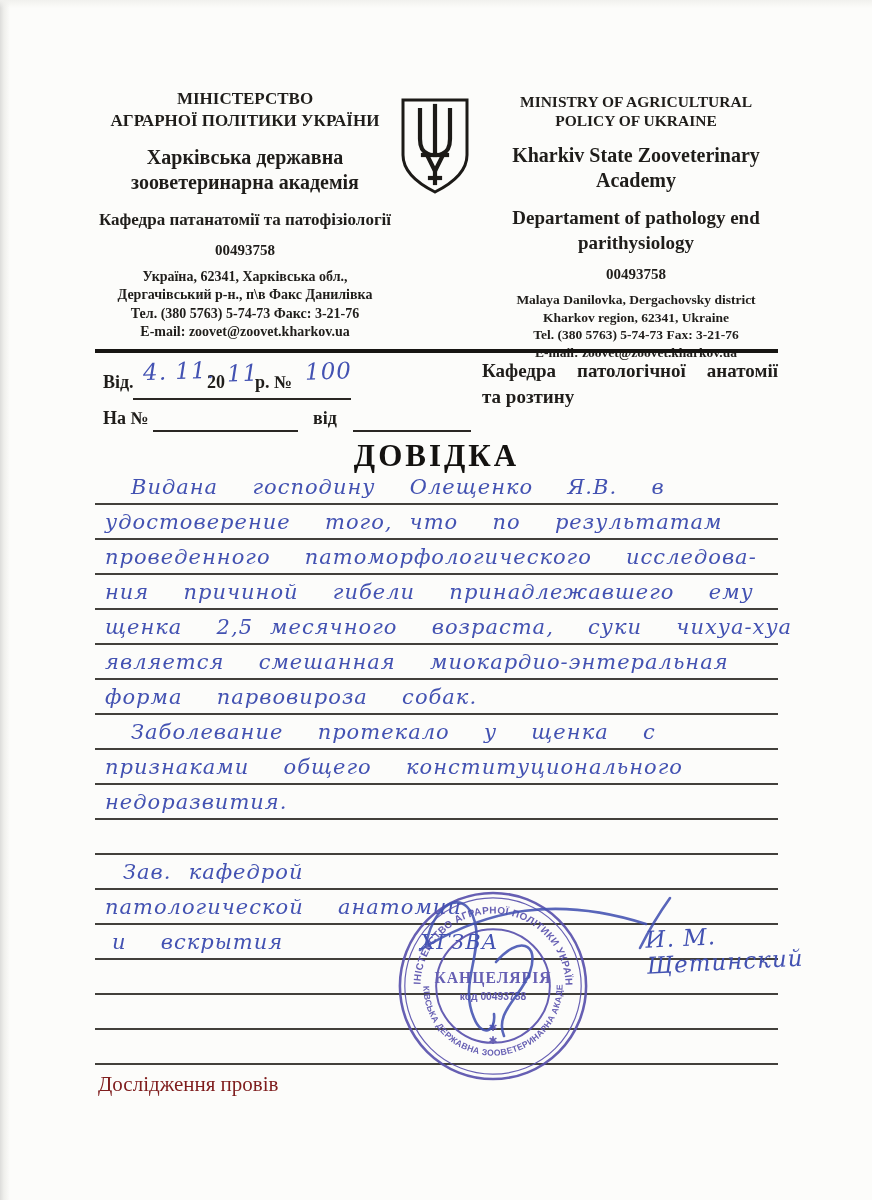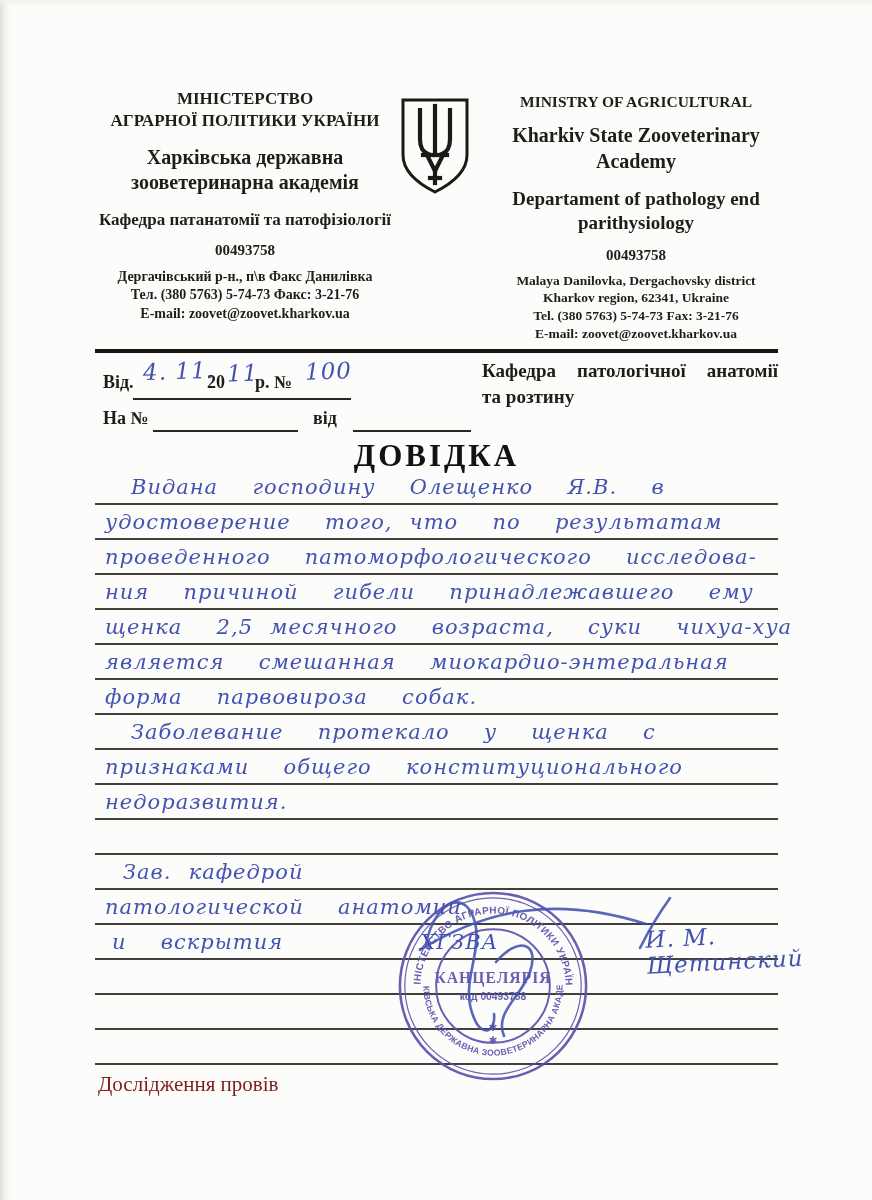--- a/index.html
+++ b/index.html
@@ -72,20 +72,21 @@
 
   <div class="abs hdr-left">
     <div class="h-min">
       <div>МІНІСТЕРСТВО</div>
       <div>АГРАРНОЇ ПОЛІТИКИ УКРАЇНИ</div>
     </div>
     <div class="h-acad">Харківська державна зооветеринарна академія</div>
     <div class="h-dept">Кафедра патанатомії та патофізіології</div>
     <div class="h-code">00493758</div>
     <div class="h-addr">
+      <div>Україна, 62341, Харківська обл.,</div>
       <div>Дергачівський р-н., п\в Факс Данилівка</div>
       <div>Тел. (380 5763) 5-74-73 Факс: 3-21-76</div>
       <div>E-mail: zoovet@zoovet.kharkov.ua</div>
     </div>
   </div>
 
   <div class="abs" style="left:398px;top:97px;width:74px;height:99px;">
     <svg width="74" height="99" viewBox="0 0 74 99">
       <path d="M5,3 H69 V58 Q69,79 37,95 Q5,79 5,58 Z" fill="none" stroke="#1c1a17" stroke-width="3"></path>
       <g fill="none" stroke="#1c1a17" stroke-width="4.2" stroke-linecap="square">
@@ -96,20 +97,21 @@
         <path d="M30,60 L37,74 L44,60"></path>
         <path d="M37,74 V86"></path>
         <path d="M32,81 H42"></path>
       </g>
     </svg>
   </div>
 
   <div class="abs hdr-right">
     <div class="h-min-en">
       <div>MINISTRY OF AGRICULTURAL</div>
+      <div>POLICY OF UKRAINE</div>
     </div>
     <div class="h-acad-en">Kharkiv State Zooveterinary Academy</div>
     <div class="h-dept-en">Departament of pathology end parithysiology</div>
     <div class="h-code">00493758</div>
     <div class="h-addr-en">
       <div>Malaya Danilovka, Dergachovsky district</div>
       <div>Kharkov region, 62341, Ukraine</div>
       <div>Tel. (380 5763) 5-74-73 Fax: 3-21-76</div>
       <div>E-mail: zoovet@zoovet.kharkov.ua</div>
     </div>

